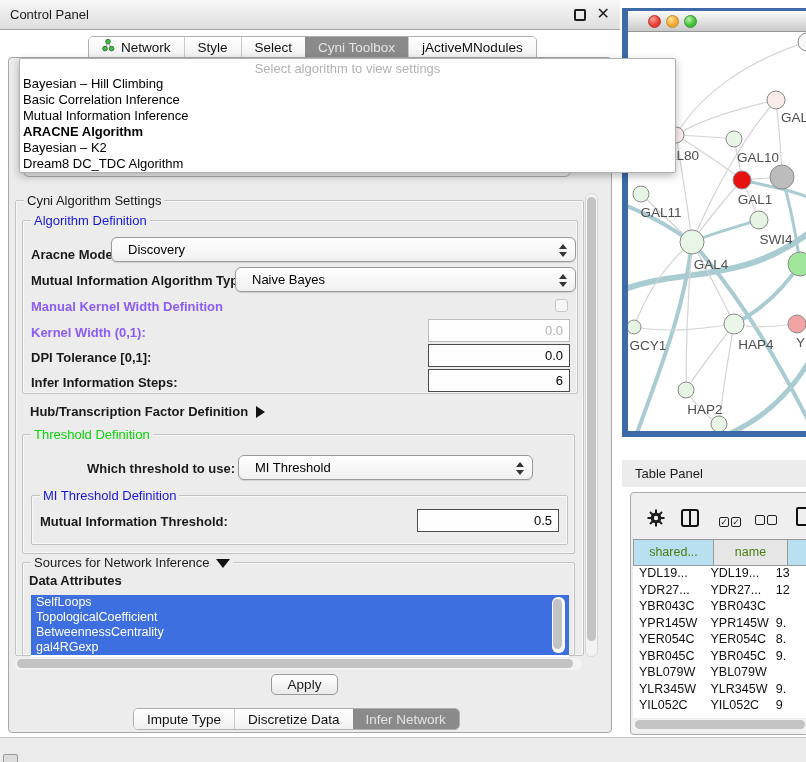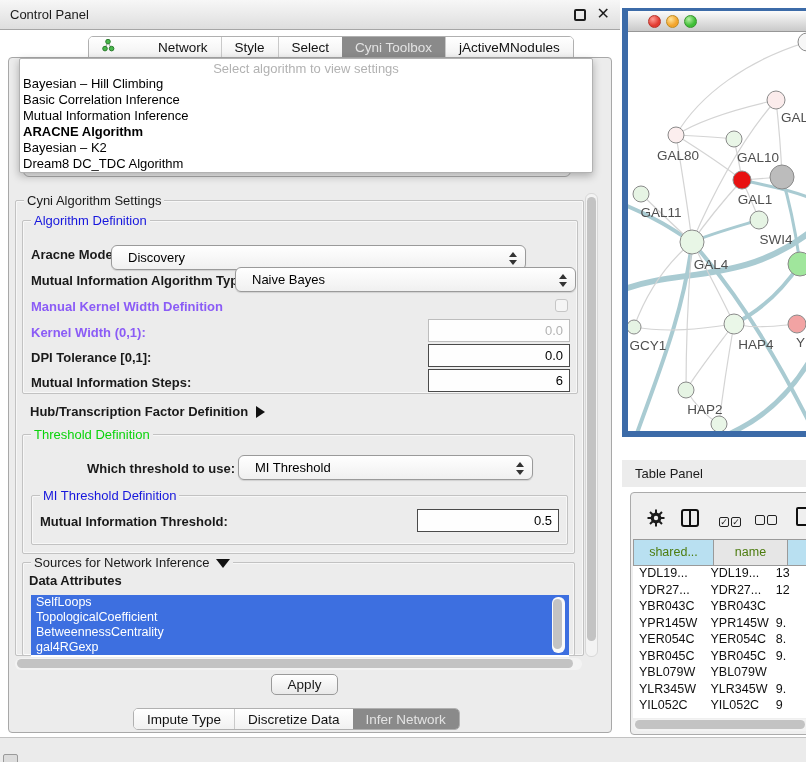--- a/index.html
+++ b/index.html
@@ -12,36 +12,36 @@
   #cp-titlebar { left:0; top:0; width:620px; height:30px;
     background:linear-gradient(#f7f7f7,#dedede); border-bottom:1px solid #a6a6a6; }
   #cp-title { position:absolute; left:10px; top:7px; font-size:13px; color:#1c1c1c; }
   #cp-float { position:absolute; right:34px; top:9px; width:12px; height:12px; border:2px solid #1c1c1c; border-radius:2px; }
   #cp-close { position:absolute; right:10px; top:4px; font-size:16px; font-weight:bold; color:#1c1c1c; }
 
   
   #top-tabs { left:88px; top:36px; height:22px; display:flex; border:1px solid #b0b0b0;
     border-radius:5px 5px 0 0; background:#fdfdfd; overflow:hidden; }
   .tab { display:flex; align-items:center; padding:0 13px; font-size:13.5px; color:#111;
-    border-left:1px solid #c9c9c9; background:linear-gradient(#ffffff,#f1f1f1); white-space:nowrap;gap:37px; }
+    border-left:1px solid #c9c9c9; background:linear-gradient(#ffffff,#f1f1f1); white-space:nowrap; }
   .tab:first-child { border-left:none; }
   .tab.selected { background:#8a8a8a; color:#e3e3e3; border-left:none; }
   .tab .neticon { margin-right:6px; }
 
   
   #main-panel { left:8px; top:57px; width:604px; height:676px; background:#ececec;
     border:1px solid #a8a8a8; border-radius:4px; }
 
   
   #net-combo { left:14px; top:91px; width:548px; height:28px; border:1px solid #ababab;
     border-radius:6px; background:linear-gradient(#fcfcfc,#efefef); color:#b8b8b8;
     line-height:26px; padding-left:12px; }
 
   
-  #algo-popup { left:10px; top:0px; width:574px; height:115px; background:#fff;
+  #algo-popup { left:10px; top:0px; width:657px; height:115px; background:#fff;
     border:1px solid #b2b2b2; border-radius:2px; box-shadow:0 3px 8px rgba(0,0,0,.28); z-index:20; }
   #popup-placeholder { text-align:center; color:#b2b2b2; font-size:13px; padding-top:2px; height:17px; }
   .popup-item { height:16px; line-height:16px; padding-left:3px; font-size:13px; color:#000; white-space:nowrap; }
   .popup-item.bold { font-weight:bold; }
 
   
   .group { position:absolute; border:1px solid #c2c2c2; border-radius:2px;
     box-shadow:inset 0 0 0 1px rgba(255,255,255,.6); }
   .group-title { position:absolute; top:-8px; left:8px; background:#ececec; padding:0 3px;
     font-size:13px; white-space:nowrap; }
@@ -180,41 +180,41 @@
         </div>
     </div>
 
     <div id="cyni-group" class="group">
       <span class="group-title">Cyni Algorithm Settings</span>
 
       <div class="group" style="left:6px; top:19px; width:556px; height:174px;">
         <span class="group-title t-blue">Algorithm Definition</span>
 
         <span class="lbl" style="left:8px; top:26px;">Aracne Mode:</span>
-        <div class="combo" style="left:88px; top:24px; width:415px;padding-left:48px;">
+        <div class="combo" style="left:88px; top:16px; width:465px;padding-left:48px;">
           <span class="cval">Discovery</span>
           <span class="stepper"></span>
         </div>
 
         <span class="lbl" style="left:8px; top:52px;">Mutual Information Algorithm Type:</span>
         <div class="combo" style="left:212px; top:46px; width:341px;">
           <span class="cval">Naive Bayes</span>
           <span class="stepper"></span>
         </div>
 
         <span class="lbl dis" style="left:8px; top:78px;">Manual Kernel Width Definition</span>
         <span class="checkbox" style="left:532px; top:78px;"></span>
 
         <span class="lbl dis" style="left:8px; top:104px;">Kernel Width (0,1):</span>
         <div class="field dis" style="left:405px; top:98px; width:142px;">0.0</div>
 
         <span class="lbl" style="left:8px; top:129px;">DPI Tolerance [0,1]:</span>
         <div class="field" style="left:405px; top:123px; width:142px;">0.0</div>
 
-        <span class="lbl" style="left:8px; top:154px;">Mutual Information Steps:</span>
+        <span class="lbl" style="left:8px; top:154px;">Infer Information Steps:</span>
         <div class="field" style="left:405px; top:148px; width:142px;">6</div>
       </div>
 
       <span class="lbl" style="left:14px; top:203px;">
         <span>Hub/Transcription Factor Definition</span><span class="tri-right"></span>
       </span>
 
       <div class="group" style="left:6px; top:233px; width:553px; height:120px;">
         <span class="group-title t-green">Threshold Definition</span>
 

